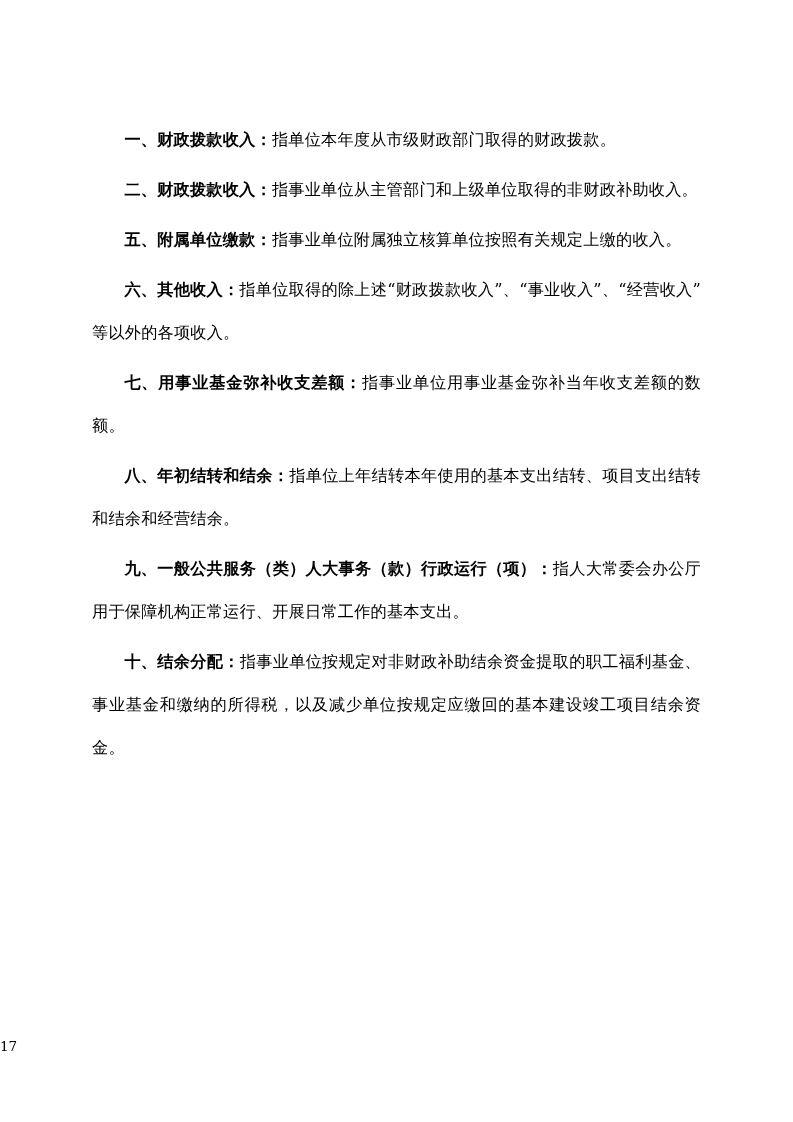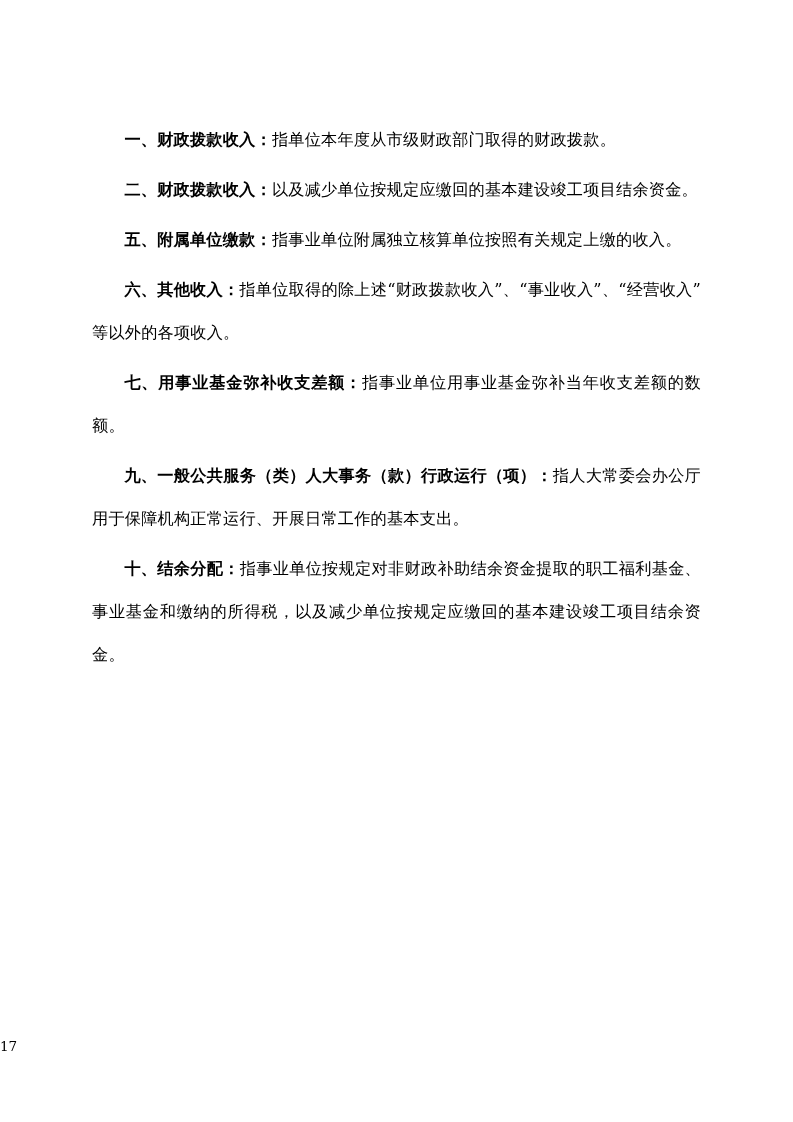--- a/index.html
+++ b/index.html
@@ -50,37 +50,40 @@
 </head>
 <body>
 
 <div class="page">
 
   <p class="entry">
     <span class="term">一、财政拨款收入：</span><span class="body">指单位本年度从市级财政部门取得的财政拨款。</span>
   </p>
 
   <p class="entry">
-    <span class="term">二、财政拨款收入：</span><span class="body">以及减少单位按规定应缴回的基本建设竣工项目结余资金。</span>
+    <span class="term">二、财政拨款收入：</span><span class="body">指事业单位从主管部门和上级单位取得的非财政补助收入。</span>
   </p>
 
 
 
   <p class="entry">
     <span class="term">五、附属单位缴款：</span><span class="body">指事业单位附属独立核算单位按照有关规定上缴的收入。</span>
   </p>
 
   <p class="entry">
     <span class="term">六、其他收入：</span><span class="body">指单位取得的除上述“财政拨款收入”、“事业收入”、“经营收入”等以外的各项收入。</span>
   </p>
 
   <p class="entry">
     <span class="term">七、用事业基金弥补收支差额：</span><span class="body">指事业单位用事业基金弥补当年收支差额的数额。</span>
   </p>
 
+  <p class="entry">
+    <span class="term">八、年初结转和结余：</span><span class="body">指单位上年结转本年使用的基本支出结转、项目支出结转和结余和经营结余。</span>
+  </p>
 
   <p class="entry">
     <span class="term">九、一般公共服务（类）人大事务（款）行政运行（项）：</span><span class="body">指人大常委会办公厅用于保障机构正常运行、开展日常工作的基本支出。</span>
   </p>
 
   <p class="entry">
     <span class="term">十、结余分配：</span><span class="body">指事业单位按规定对非财政补助结余资金提取的职工福利基金、事业基金和缴纳的所得税，以及减少单位按规定应缴回的基本建设竣工项目结余资金。</span>
   </p>
 
   <div class="page-number">17</div>

